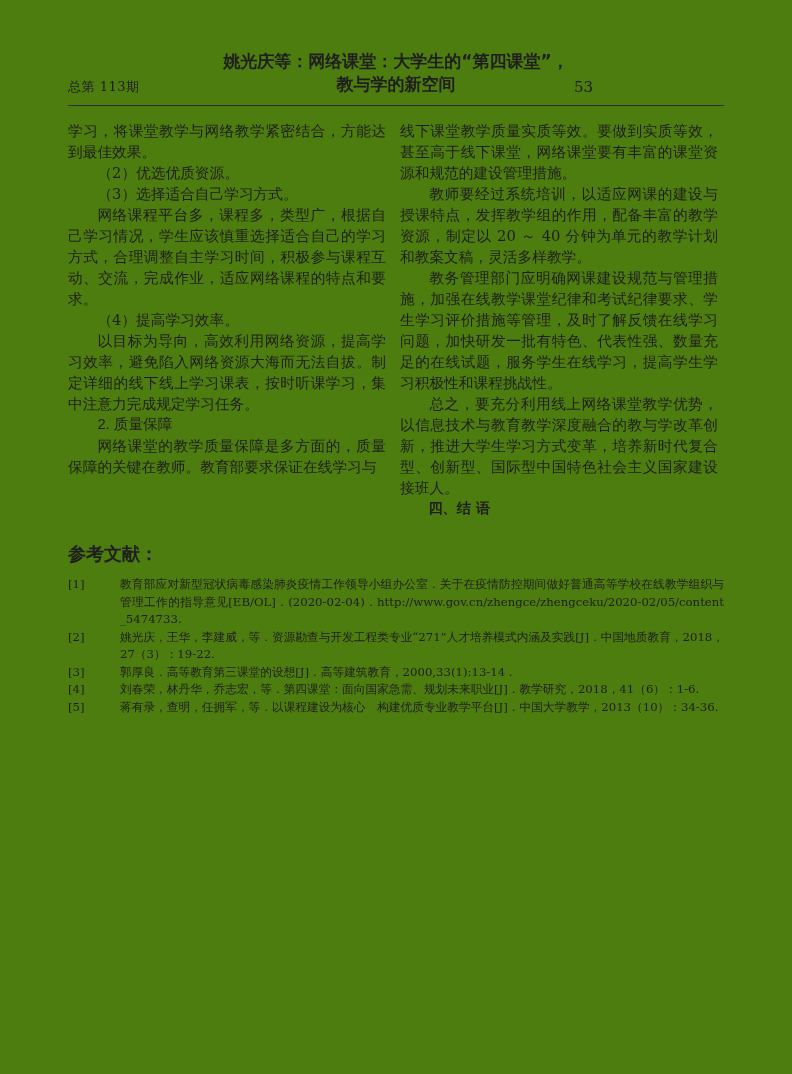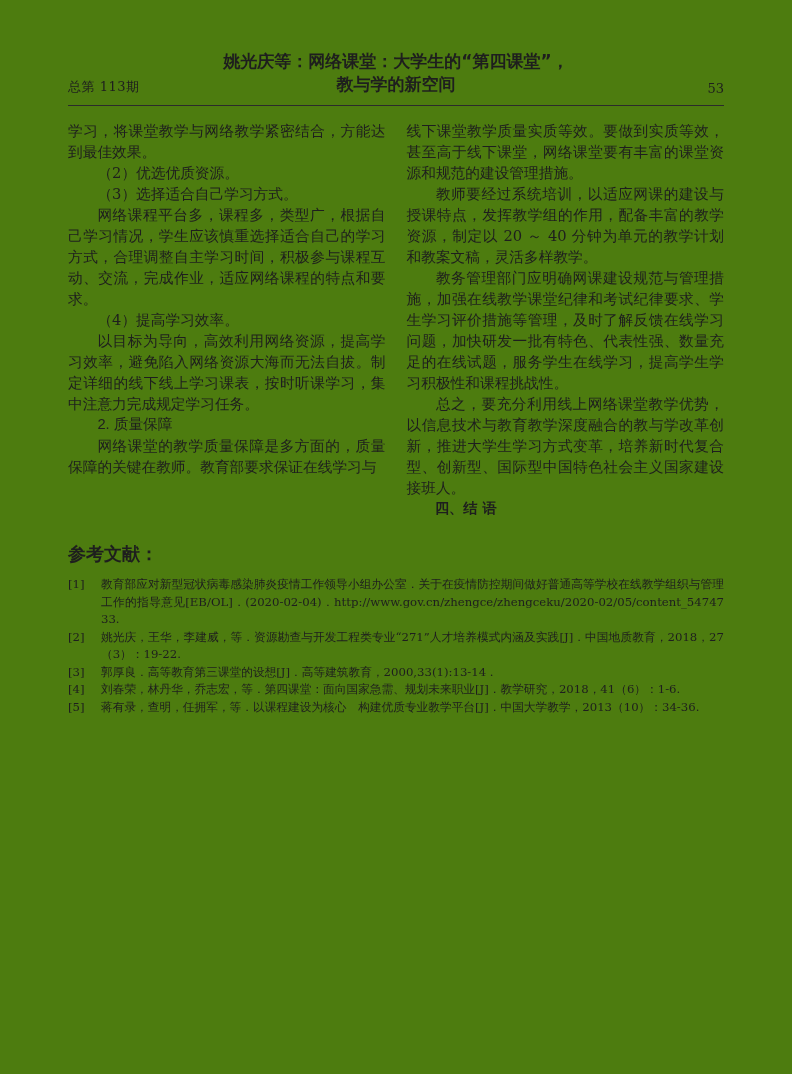--- a/index.html
+++ b/index.html
@@ -24,26 +24,26 @@
     border-bottom: 1.5px solid #2b2b2b;
   }
   .issue { width: 150px; letter-spacing: 0.5px; }
   .running-title {
     flex: 1;
     text-align: center;
     font-weight: bold;
     font-family: "DejaVu Sans", "Liberation Sans", sans-serif;
     font-size: 17px;
   }
-  .page-num { width: 150px; text-align: right; font-size: 13px; }
+  .page-num { width: 150px; text-align: left; font-size: 15px; }
 
   
   .article-body {
     display: flex;
-    gap: 21px;
+    gap: 14px;
     margin-top: 14px;
   }
   .col { width: 318px; }
   .para {
     margin: 0;
     font-size: 14.7px;
     line-height: 21px;
     text-align: justify;
     text-justify: inter-ideograph;
   }
@@ -66,21 +66,21 @@
     font-size: 18px;
     margin: 0 0 10px 0;
   }
   .ref-item {
     display: flex;
     font-size: 11.7px;
     line-height: 17.5px;
     text-align: justify;
   }
   .ref-num { flex: 0 0 33px; }
-  .ref-text { flex: 1; word-break: break-all; }
+  .ref-text { flex: 1; word-break: break-all; margin-left: 19px; }
 </style>
 </head>
 <body>
 
 <div class="page">
 
   <div class="running-header">
     <span class="issue">总第 113期</span>
     <span class="running-title">姚光庆等：网络课堂：大学生的“第四课堂”，教与学的新空间</span>
     <span class="page-num">53</span>

